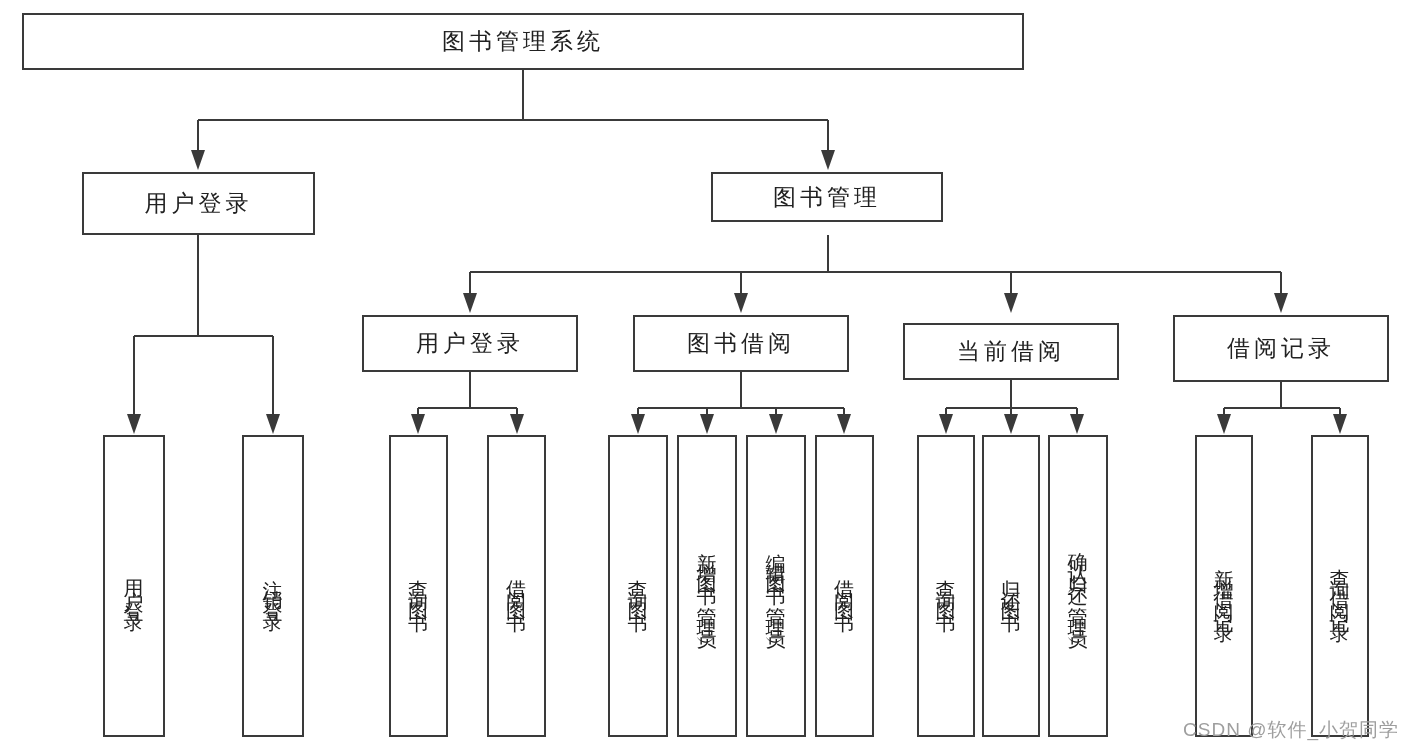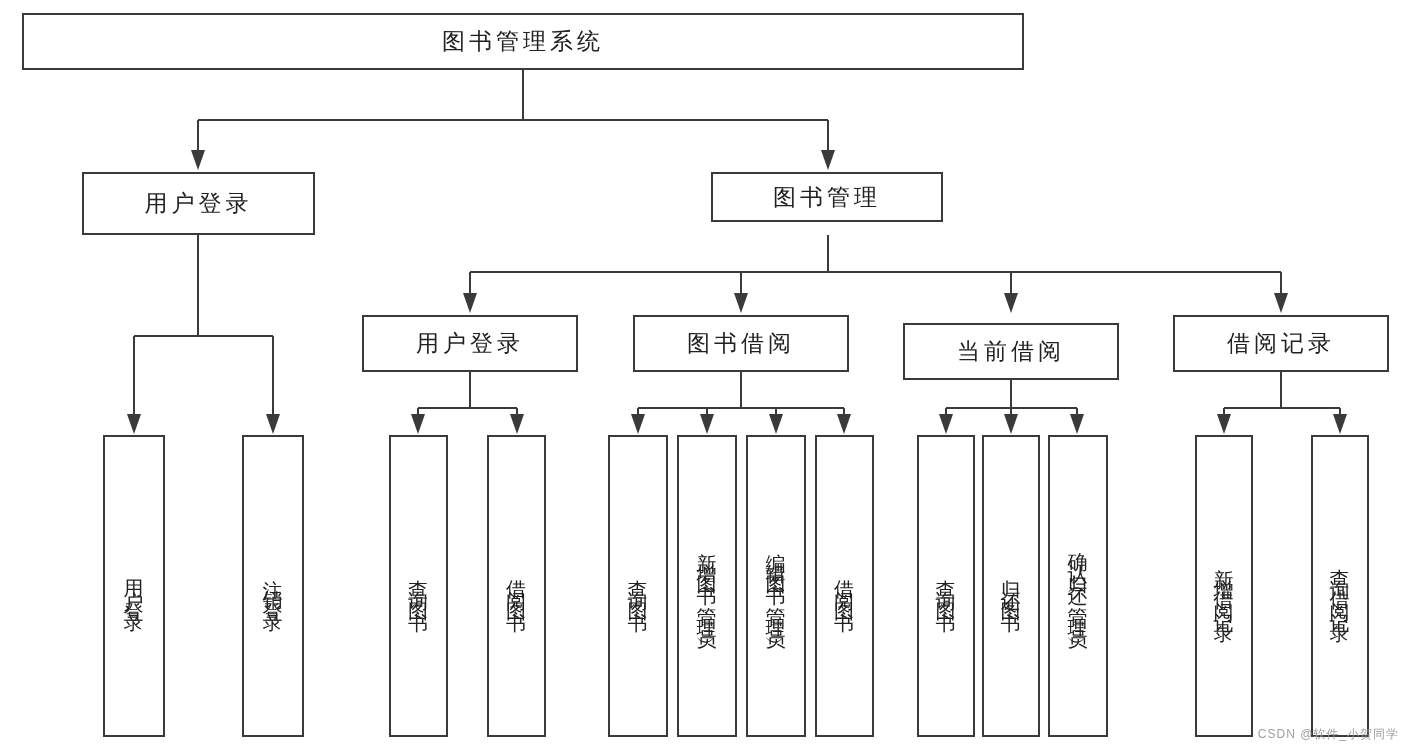--- a/index.html
+++ b/index.html
@@ -39,40 +39,40 @@
     letter-spacing: 11px;
     line-height: 1;
   }
   
   .n-root { left: 22px;  top: 13px;  width: 1002px; height: 57px; }
   .n-l2a  { left: 82px;  top: 172px; width: 233px;  height: 63px; }
   .n-l2b  { left: 711px; top: 172px; width: 232px;  height: 50px; }
   .n-l3a  { left: 362px; top: 315px; width: 216px;  height: 57px; }
   .n-l3b  { left: 633px; top: 315px; width: 216px;  height: 57px; }
   .n-l3c  { left: 903px; top: 315px; width: 216px;  height: 57px; margin-top: 8px; }
-  .n-l3d  { left: 1173px;top: 315px; width: 216px;  height: 57px; }
+  .n-l3d  { left: 1173px;top: 315px; width: 216px;  height: 67px; }
   .leaf   { top: 435px; height: 302px; }
   .n-a1 { left: 103px;  width: 62px; }
   .n-a2 { left: 242px;  width: 62px; }
   .n-b1 { left: 389px;  width: 59px; }
   .n-b2 { left: 487px;  width: 59px; }
   .n-c1 { left: 608px;  width: 60px; }
   .n-c2 { left: 677px;  width: 60px; }
   .n-c3 { left: 746px;  width: 60px; }
   .n-c4 { left: 815px;  width: 59px; }
   .n-d1 { left: 917px;  width: 58px; }
   .n-d2 { left: 982px;  width: 58px; }
   .n-d3 { left: 1048px; width: 60px; }
   .n-e1 { left: 1195px; width: 58px; }
   .n-e2 { left: 1311px; width: 58px; }
   .watermark {
     position: absolute;
     right: 6px;
     bottom: 4px;
-    font-size: 12px;
+    font-size: 19px;
     color: #9e9e9e;
     letter-spacing: 1px;
     z-index: 2;
     white-space: nowrap;
   }
 </style>
 </head>
 <body>
 
 <div class="canvas">

